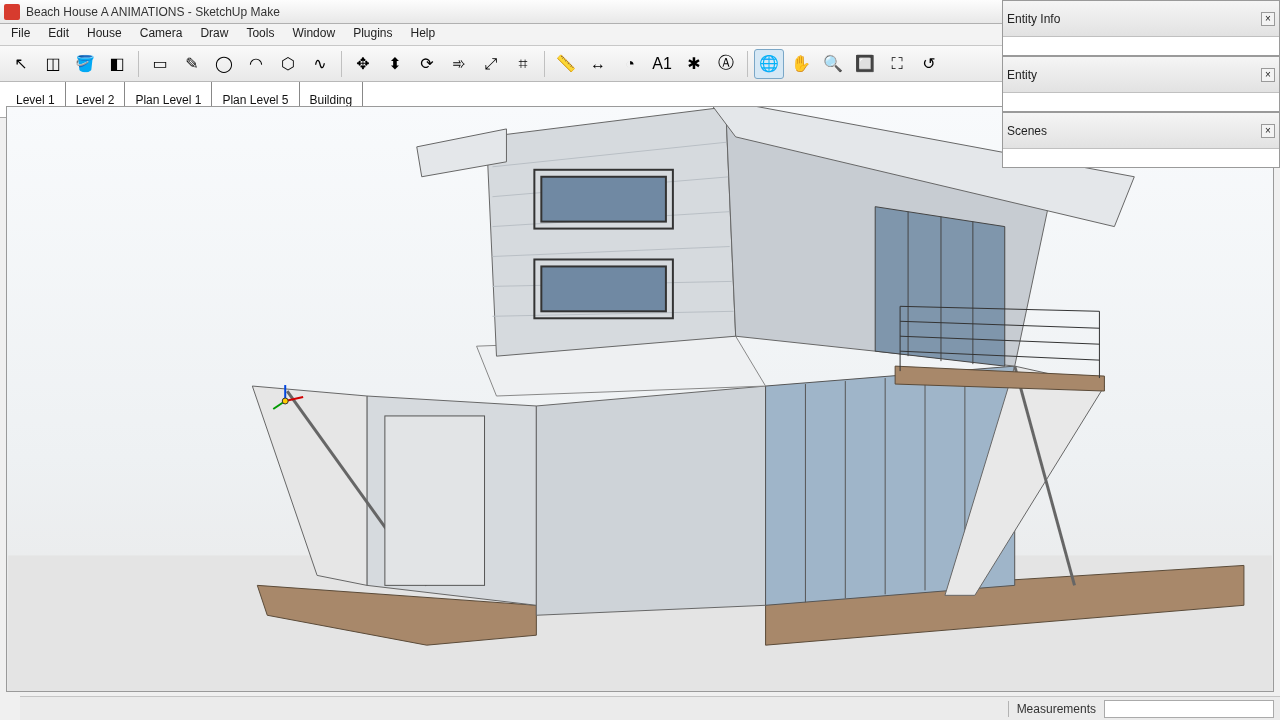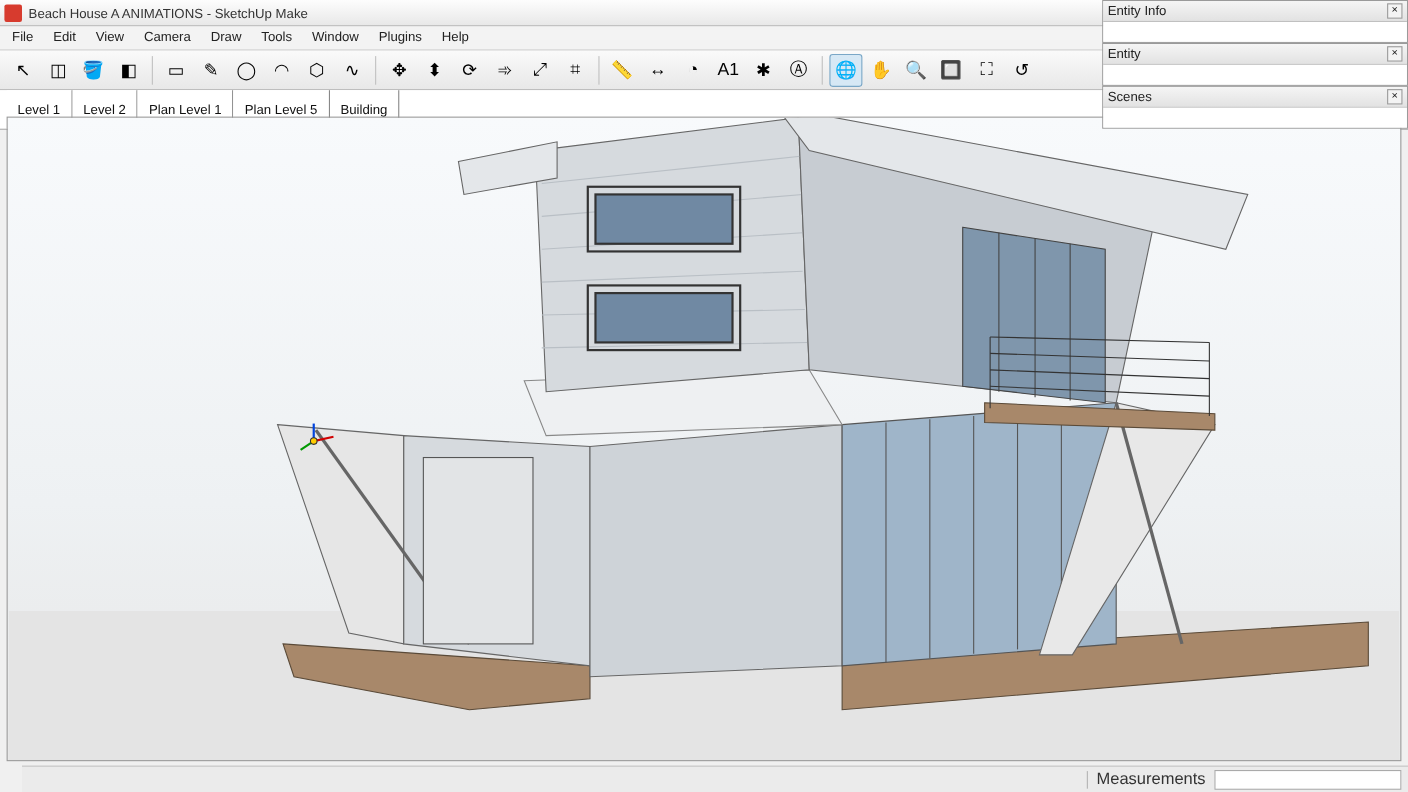--- a/index.html
+++ b/index.html
@@ -95,38 +95,38 @@
   overflow:hidden;
 }
 .viewport svg { width:100%; height:100%; display:block; }
 .statusbar {
   position:absolute; bottom:0; left:0; right:0;
   height: 24px;
   background: #ebebeb;
   border-top: 1px solid #c4c4c4;
   display:flex; align-items:center; justify-content:flex-end;
   padding: 0 6px; gap:8px;
-  font-size:15px; color:#333;margin-left:20px;
+  font-size:12px; color:#333;margin-left:20px;
 }
 .status-sep { width:1px; height:16px; background:#b3b3b3; }
 .meas-box {
   width: 170px; height: 18px;
   background:#fff; border:1px solid #aaa;
 }
 .side-panels {
   position:absolute; top:0; right:0; width:278px;
   z-index: 10;
 }
 .panel {
   background: linear-gradient(#fbfbfb,#ececec);
   border:1px solid #9a9a9a;
   margin-bottom:0;
 }
 .panel-header {
-  height: 19px;
+  height: 36px;
   background: linear-gradient(#f5f5f5,#e2e2e2);
   border-bottom:1px solid #c0c0c0;
   display:flex; align-items:center; justify-content:space-between;
   padding: 0 4px;
   font-size:12px; color:#222;
 }
 .panel-close {
   width:14px; height:14px; border:1px solid #9a9a9a;
   font-size:10px; line-height:12px; text-align:center;
   background:#f3f3f3;
@@ -140,21 +140,21 @@
 <body>
 
 <div class="titlebar">
   <span class="app-icon"></span>
   <span class="title">Beach House A ANIMATIONS - SketchUp Make</span>
 </div>
 
 <div class="menubar" id="menubar">
     <div class="menu-item">File</div>
     <div class="menu-item">Edit</div>
-    <div class="menu-item">View</div>
+    <div class="menu-item">House</div>
     <div class="menu-item">Camera</div>
     <div class="menu-item">Draw</div>
     <div class="menu-item">Tools</div>
     <div class="menu-item">Window</div>
     <div class="menu-item">Plugins</div>
     <div class="menu-item">Help</div>
   </div>
 
 <div class="toolbar" id="toolbar">
     <div class="tool-btn">↖</div>

